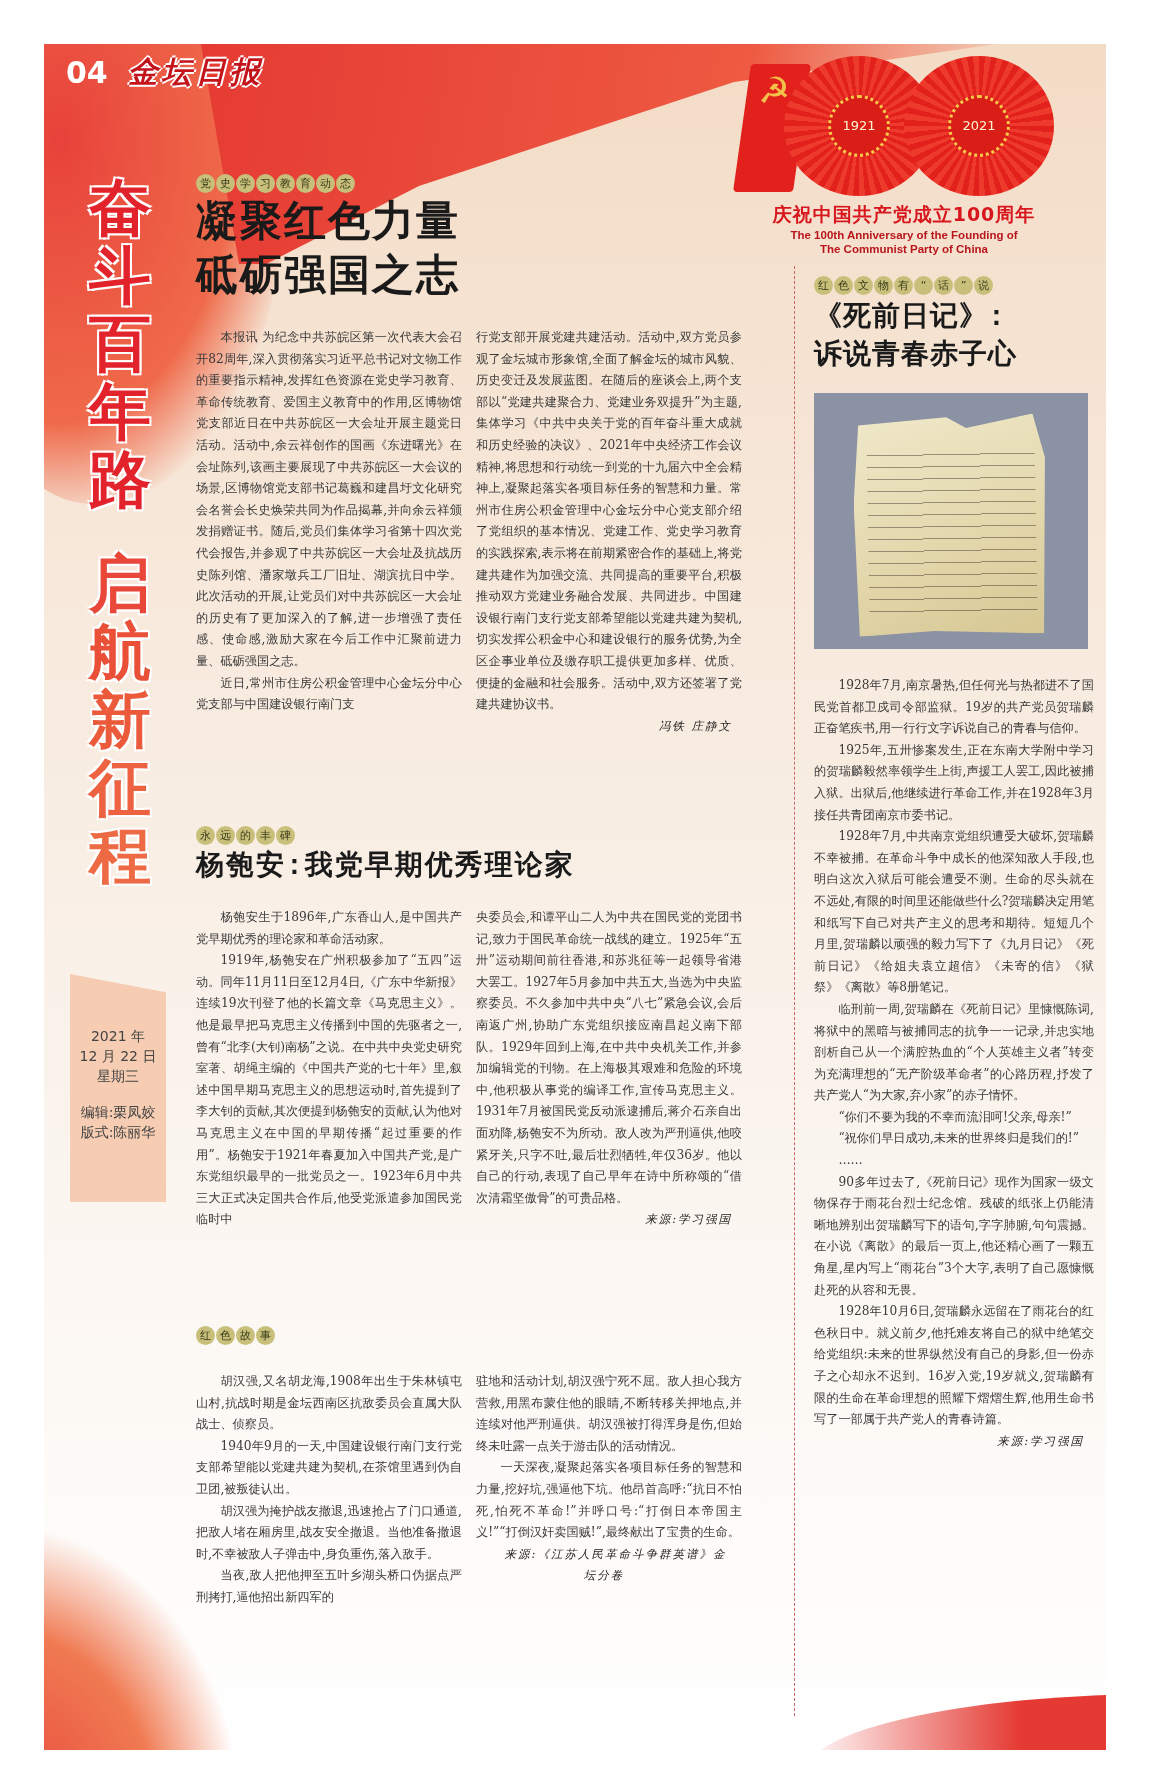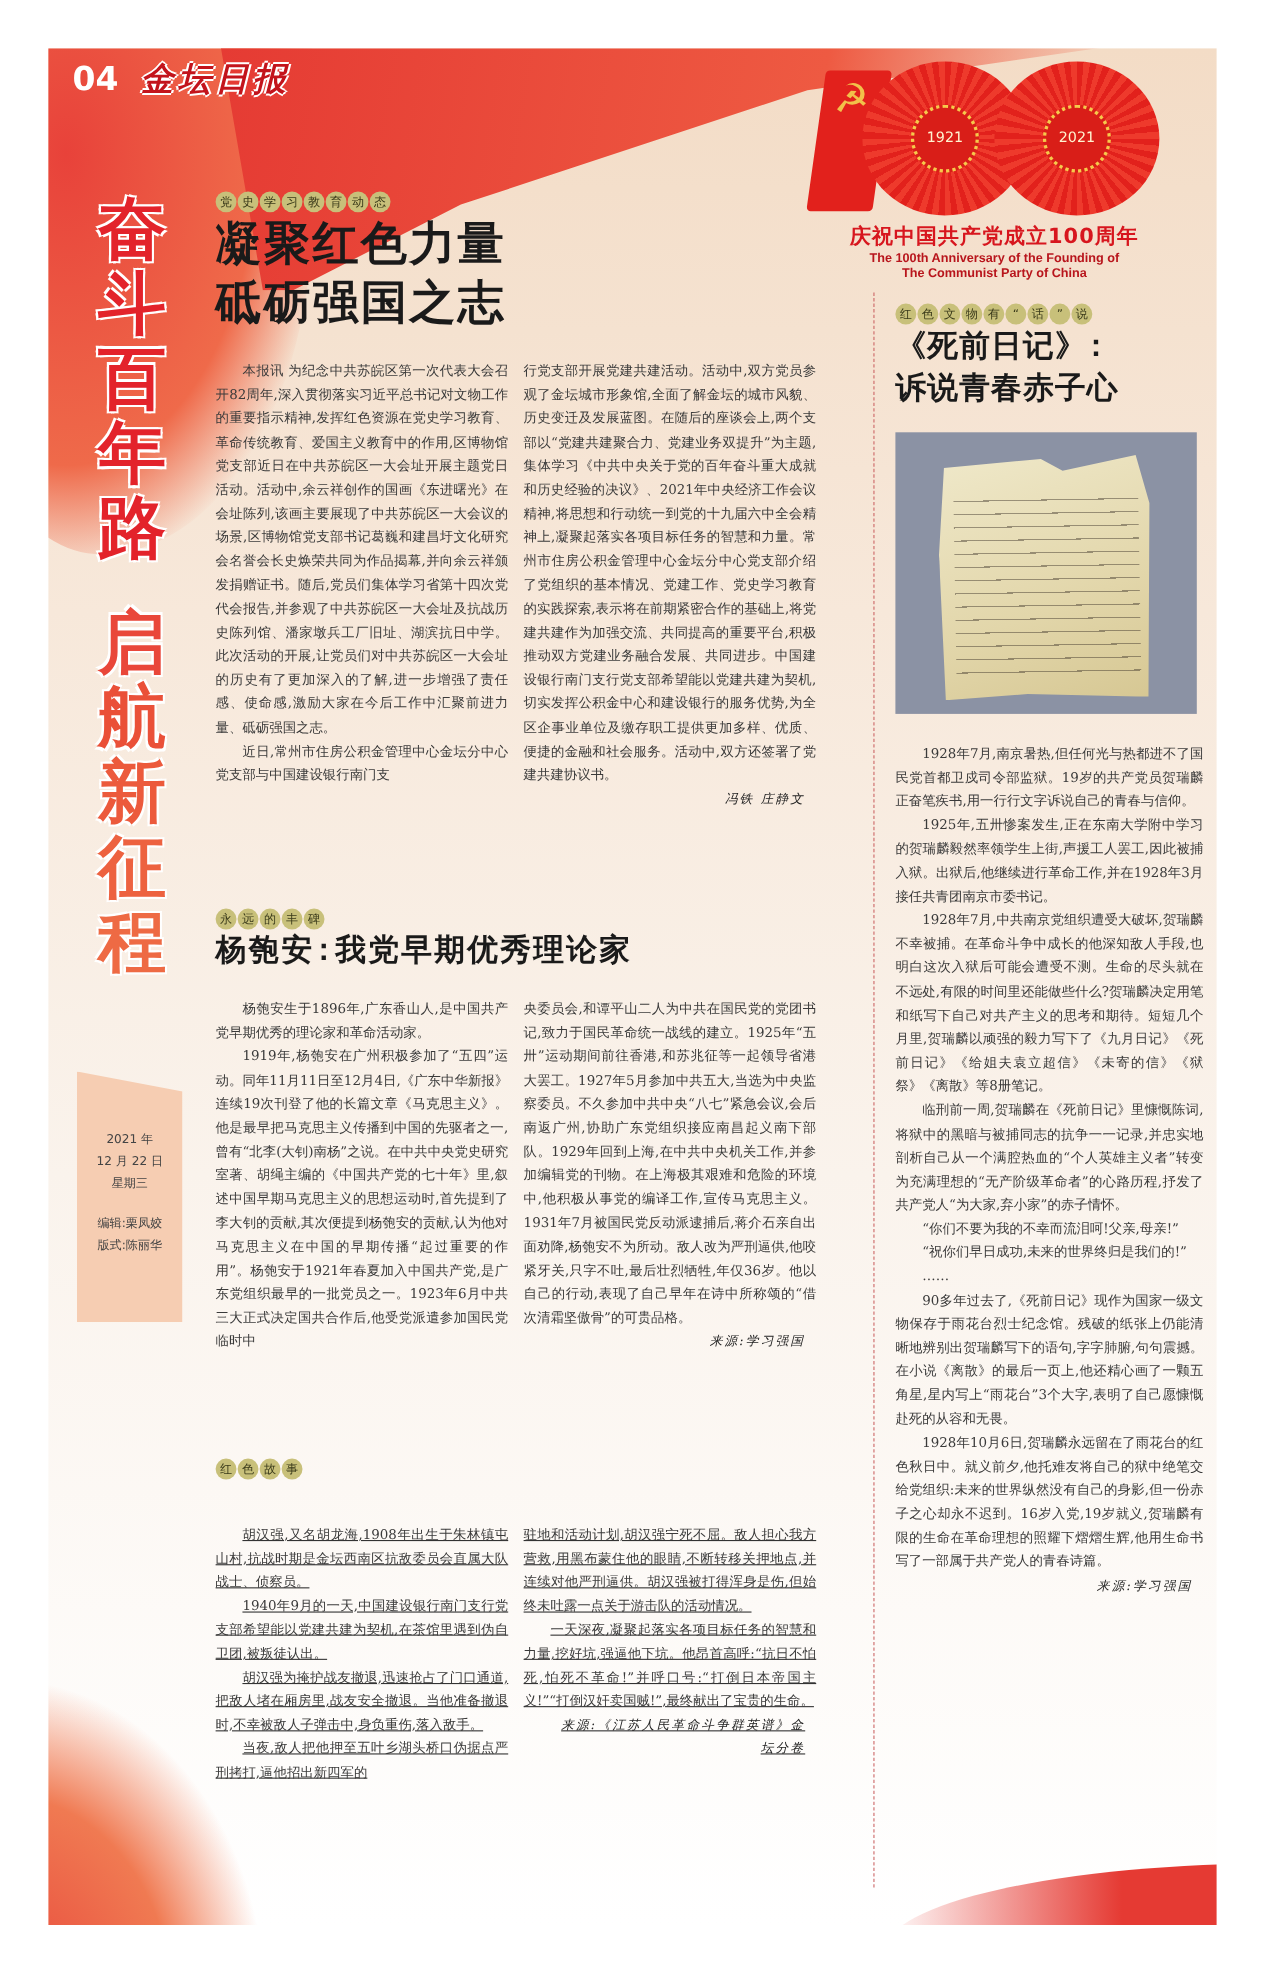--- a/index.html
+++ b/index.html
@@ -41,21 +41,21 @@
 
   
   .slogan { position:absolute; left:36px; top:130px; width:80px; display:flex; flex-direction:column; align-items:center; }
   .slogan span { display:block; font-family:"DejaVu Sans", sans-serif; font-weight:bold; font-size:62px; line-height:68px; color:#e3232b;
     text-shadow: 2px 2px 0 #fff, -2px -2px 0 #fff, 2px -2px 0 #fff, -2px 2px 0 #fff; }
   .slogan .gap { height:36px; }
 
   
   .datebox { position:absolute; left:26px; top:930px; width:96px; height:228px; background:#f6cdb2;
     clip-path: polygon(0 0, 100% 8%, 100% 100%, 0 100%);
-    font-family:"DejaVu Sans", sans-serif; font-size:11px; color:#444; text-align:center; padding-top:52px; line-height:20px; }
+    font-family:"DejaVu Sans", sans-serif; font-size:14px; color:#444; text-align:center; padding-top:52px; line-height:20px; }
   .datebox .sp { height:16px; }
 
   
   .tag { display:inline-flex; gap:1px; margin-bottom:4px; }
   .tag i { font-style:normal; display:inline-block; width:19px; height:19px; border-radius:50%; background:#c8c07a;
     font-family:"DejaVu Sans", sans-serif; font-size:11px; line-height:19px; text-align:center; color:#3a3a1a; }
 
   .headline { font-family:Liberation Mono, monospace; font-weight:bold; color:#1a1a1a; }
   .body-text { font-family:"DejaVu Serif", serif; font-size:12.2px; line-height:21.6px; color:#3a3a3a; text-align:justify; }
   .body-text p { text-indent:2em; }
@@ -69,21 +69,21 @@
 
   
   .a2 { position:absolute; left:152px; top:780px; width:580px; }
   .a2 .headline { font-size:28px; line-height:36px; letter-spacing:2px; }
   .a2 .cols { display:flex; gap:14px; margin-top:22px; }
   .a2 .col { width:266px; }
 
   
   .a3 { position:absolute; left:152px; top:1280px; width:580px; }
   .a3 .headline { font-size:28px; line-height:36px; letter-spacing:2px; }
-  .a3 .cols { display:flex; gap:14px; margin-top:36px;text-decoration:underline; }
+  .a3 .cols { display:flex; gap:14px; margin-top:22px; }
   .a3 .col { width:266px; }
 
   
   .vdivider { position:absolute; left:750px; top:222px; width:0; height:1450px; border-left:1px dashed #c66; }
 
   
   .logo100 { position:absolute; left:690px; top:6px; width:340px; height:230px; }
   .logo-num { position:absolute; left:0; top:0; width:340px; height:150px; }
   .logo-one { position:absolute; left:8px; top:14px; width:60px; height:128px; background:#e2211c; transform:skewX(-8deg); border-radius:4px; }
   .logo-zero { position:absolute; top:6px; width:150px; height:140px; border-radius:50%; background:
@@ -201,21 +201,21 @@
     <div class="cols">
       <div class="col body-text">
         <p>胡汉强,又名胡龙海,1908年出生于朱林镇屯山村,抗战时期是金坛西南区抗敌委员会直属大队战士、侦察员。</p>
         <p>1940年9月的一天,中国建设银行南门支行党支部希望能以党建共建为契机,在茶馆里遇到伪自卫团,被叛徒认出。</p>
         <p>胡汉强为掩护战友撤退,迅速抢占了门口通道,把敌人堵在厢房里,战友安全撤退。当他准备撤退时,不幸被敌人子弹击中,身负重伤,落入敌手。</p>
         <p>当夜,敌人把他押至五叶乡湖头桥口伪据点严刑拷打,逼他招出新四军的</p>
       </div>
       <div class="col body-text">
         <p style="text-indent:0">驻地和活动计划,胡汉强宁死不屈。敌人担心我方营救,用黑布蒙住他的眼睛,不断转移关押地点,并连续对他严刑逼供。胡汉强被打得浑身是伤,但始终未吐露一点关于游击队的活动情况。</p>
         <p>一天深夜,凝聚起落实各项目标任务的智慧和力量,挖好坑,强逼他下坑。他昂首高呼:“抗日不怕死,怕死不革命!”并呼口号:“打倒日本帝国主义!”“打倒汉奸卖国贼!”,最终献出了宝贵的生命。</p>
-        <div class="byline" style="text-align:right;text-indent:2em">来源:《江苏人民革命斗争群英谱》金坛分卷</div>
+        <div class="byline" style="text-align:center;text-indent:2em">来源:《江苏人民革命斗争群英谱》金坛分卷</div>
       </div>
     </div>
   </div>
 
   <div class="vdivider"></div>
 
   <div class="logo100">
     <div class="logo-num">
       <div class="logo-one"></div>
       <div class="hammer">☭</div>

